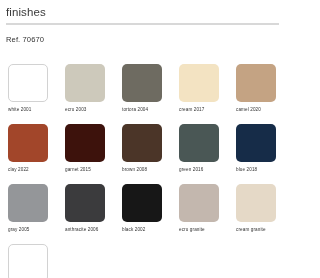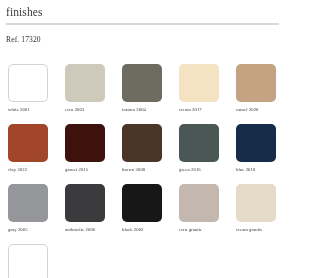--- a/index.html
+++ b/index.html
@@ -12,21 +12,20 @@
     background: #ffffff;
     font-family: "Liberation Sans", sans-serif;
     color: #2b2b2b;
     overflow: hidden;
   }
   .page {
     position: relative;
     width: 285px;
     height: 272px;
     box-sizing: border-box;
-    font-family: Liberation Serif, serif;
   }
   .page-title {
     font-size: 11.5px;
     font-weight: 400;
     color: #3a3a3a;
     letter-spacing: 0.1px;
     padding: 6px 0 4px 6px;
     margin: 0;
     line-height: 13px;
   }
@@ -89,21 +88,21 @@
 </style>
 </head>
 <body>
 
 <div class="page">
 
   <h1 class="page-title">finishes</h1>
   <div class="title-rule"></div>
 
   <div class="meta">
-    <div class="meta-ref">Ref. 17320</div>
+    <div class="meta-ref">Ref. 70670</div>
   </div>
 
   <div class="swatch-grid">
       <div class="swatch-row">
         <div class="swatch-cell">
           <div class="swatch-chip outlined" style="background: rgb(255, 255, 255);"></div>
           <div class="swatch-label">white 2001</div>
         </div>
         <div class="swatch-cell">
           <div class="swatch-chip" style="background: rgb(205, 201, 187);"></div>

